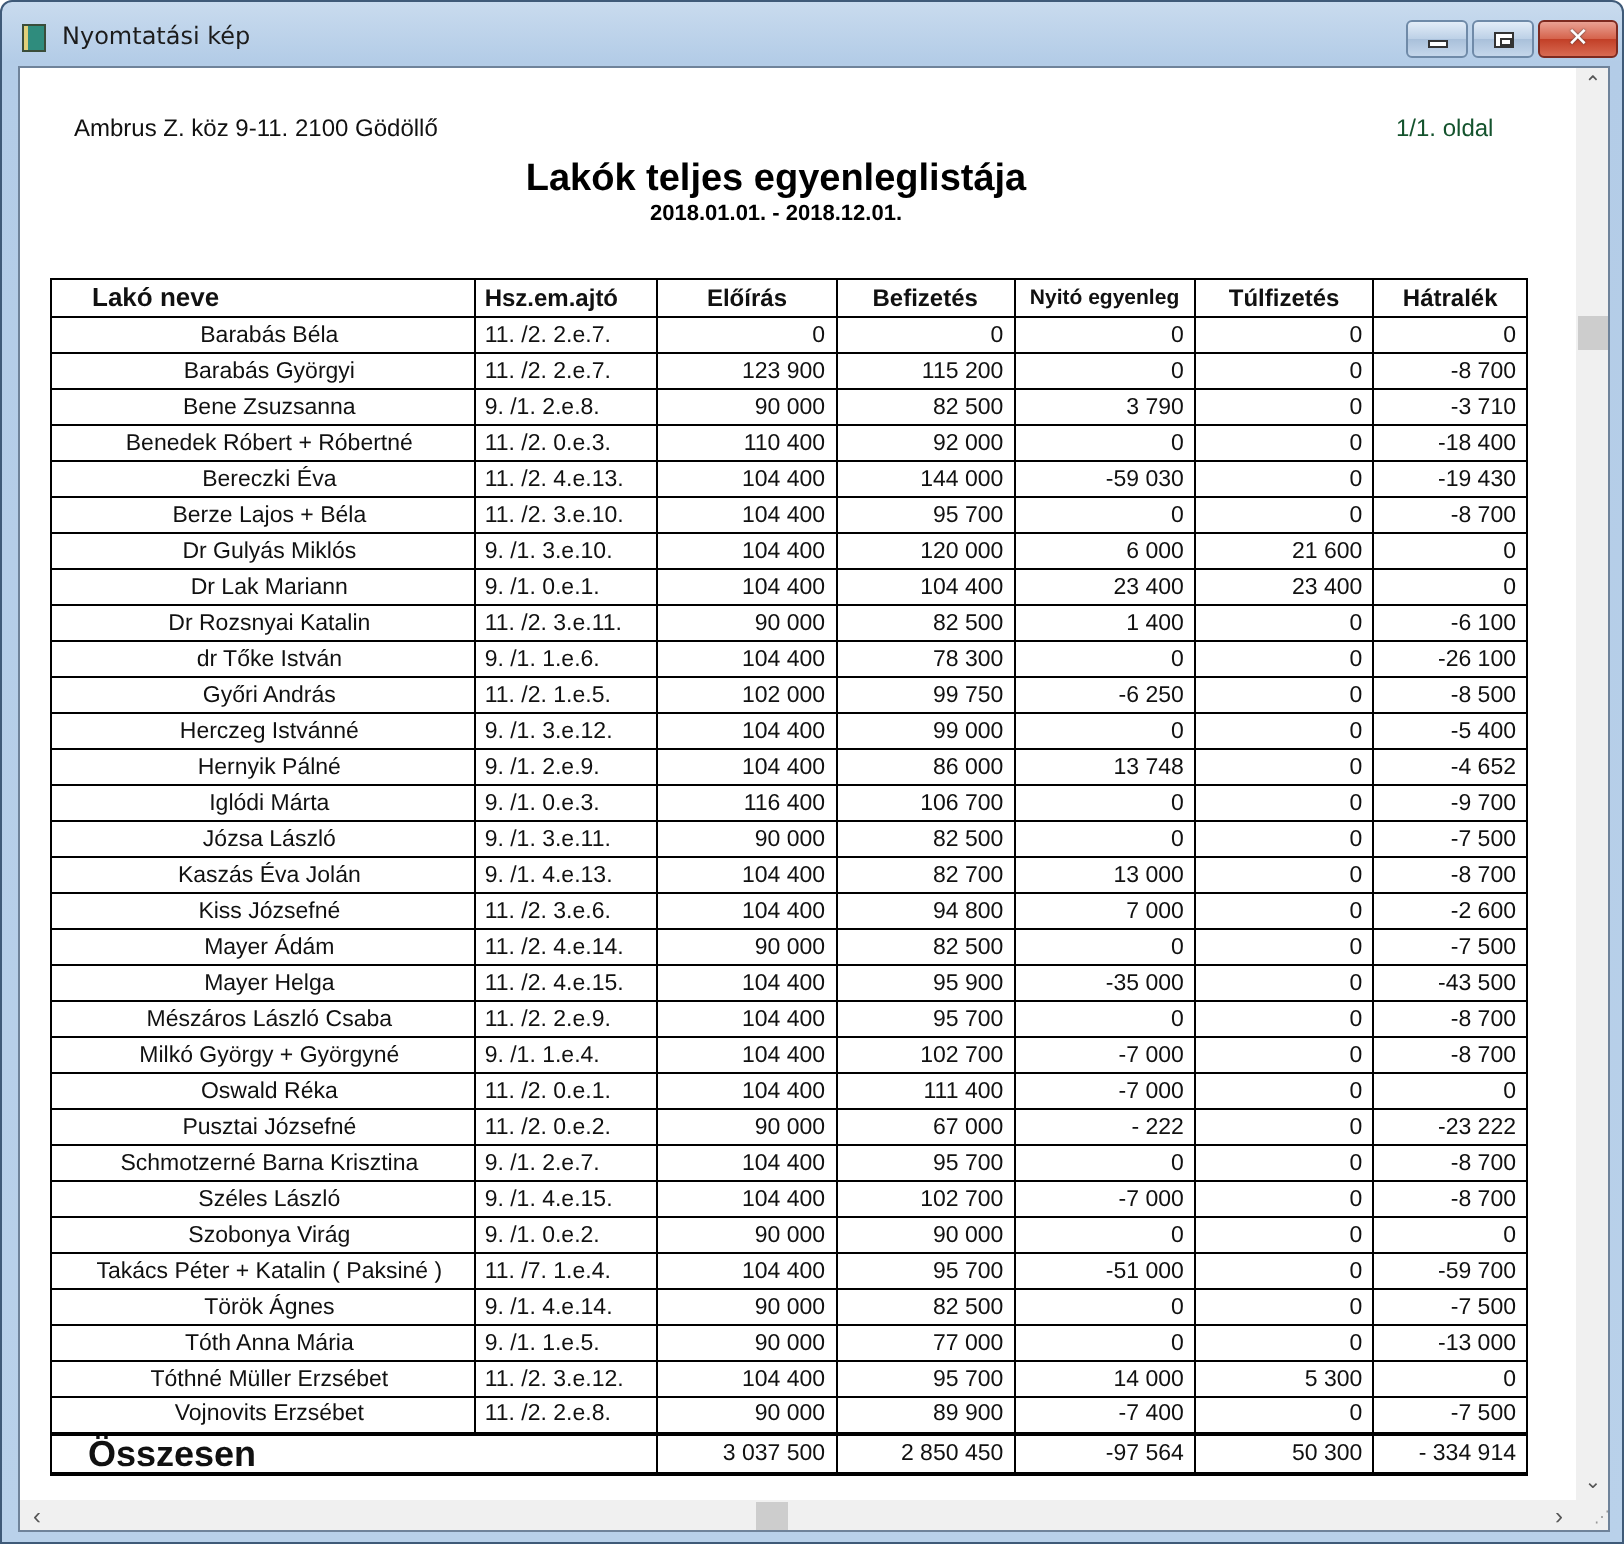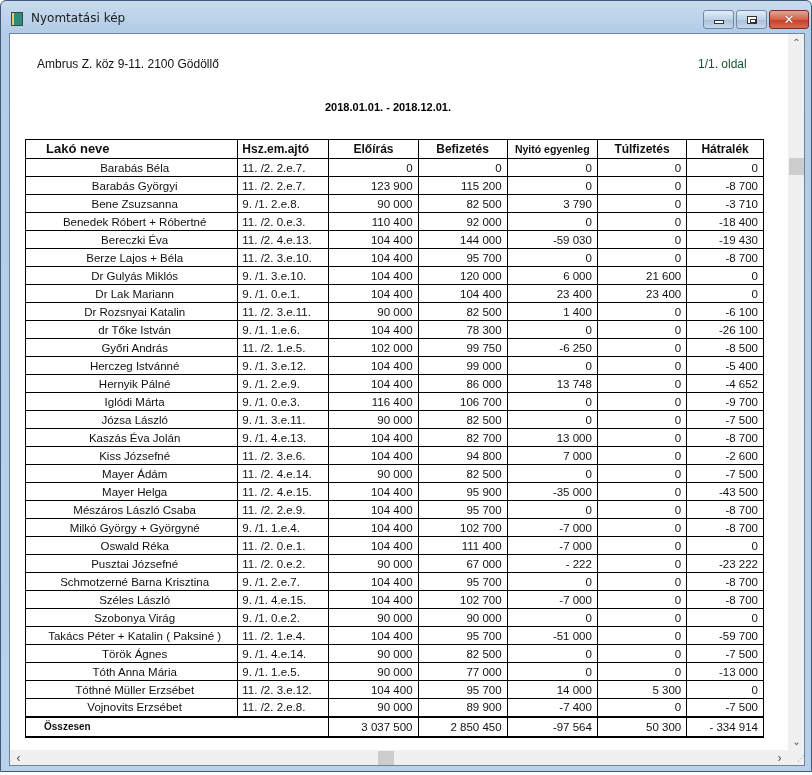--- a/index.html
+++ b/index.html
@@ -53,21 +53,21 @@
     line-height: 16px;
   }
   table.report th { font-weight: bold; font-size: 12px; height: 19px; border-bottom: 1px solid #000; }
   table.report th.th-name { text-align: left; padding-left: 20px; font-size: 13px; }
   table.report th.th-addr { text-align: left; padding-left: 4px; }
   table.report th.th-small { font-size: 10.5px; padding: 0 2px; }
   table.report td.name { text-align: center; padding-left: 10px; }
   table.report td.addr { text-align: left; padding-left: 4px; }
   table.report td.num { text-align: right; padding-right: 5px; }
   table.report tr.total td { font-weight: normal; height: 20px; border-top: 2px solid #000; border-bottom: 2px solid #000; }
-  table.report tr.total td.total-label { font-weight: bold; font-size: 10px; padding-left: 18px; text-align: left; }
+  table.report tr.total td.total-label { font-weight: bold; font-size: 18px; padding-left: 18px; text-align: left; }
 
   .vscroll { position: absolute; left: 778px; top: 0; width: 17px; height: 716px; background: #f0f0f0; }
   .vscroll .arrow-up { position: absolute; left: 0; top: 0; width: 17px; height: 17px; font-size: 10px; text-align: center; line-height: 17px; color: #555; }
   .vscroll .arrow-down { position: absolute; left: 0; bottom: 0; width: 17px; height: 17px; font-size: 10px; text-align: center; line-height: 17px; color: #555; }
   .vscroll .thumb { position: absolute; left: 1px; top: 124px; width: 15px; height: 17px; background: #cdcdcd; }
 
   .hscroll { position: absolute; left: 0; top: 716px; width: 778px; height: 17px; background: #f0f0f0; }
   .hscroll .arrow-left { position: absolute; left: 0; top: 0; width: 17px; height: 17px; font-size: 12px; text-align: center; line-height: 17px; color: #555; }
   .hscroll .arrow-right { position: absolute; right: 0; top: 0; width: 17px; height: 17px; font-size: 12px; text-align: center; line-height: 17px; color: #555; }
   .hscroll .thumb { position: absolute; left: 368px; top: 1px; width: 16px; height: 15px; background: #cdcdcd; }
@@ -88,20 +88,21 @@
     </div>
     <div class="win-btn btn-close">
       <span class="glyph-close">✕</span>
     </div>
   </div>
 
   <div class="client">
     <div class="page">
       <div class="address">Ambrus Z. köz 9-11.  2100 Gödöllő</div>
       <div class="page-num">1/1. oldal</div>
+      <div class="title"><span>Lakók teljes egyenleglistája</span></div>
       <div class="subtitle">2018.01.01. - 2018.12.01.</div>
 
       <table class="report">
         <colgroup>
           <col style="width:214px">
             <col style="width:92px">
             <col style="width:91px">
             <col style="width:91px">
             <col style="width:91px">
             <col style="width:91px">
@@ -348,21 +349,21 @@
               <td class="name">Szobonya Virág</td>
               <td class="addr">9.  /1. 0.e.2.</td>
               <td class="num">90 000</td>
               <td class="num">90 000</td>
               <td class="num">0</td>
               <td class="num">0</td>
               <td class="num">0</td>
             </tr>
             <tr>
               <td class="name">Takács Péter + Katalin ( Paksiné )</td>
-              <td class="addr">11. /2. 1.e.4.</td>
+              <td class="addr">11. /7. 1.e.4.</td>
               <td class="num">104 400</td>
               <td class="num">95 700</td>
               <td class="num">-51 000</td>
               <td class="num">0</td>
               <td class="num">-59 700</td>
             </tr>
             <tr>
               <td class="name">Török Ágnes</td>
               <td class="addr">9.  /1. 4.e.14.</td>
               <td class="num">90 000</td>

